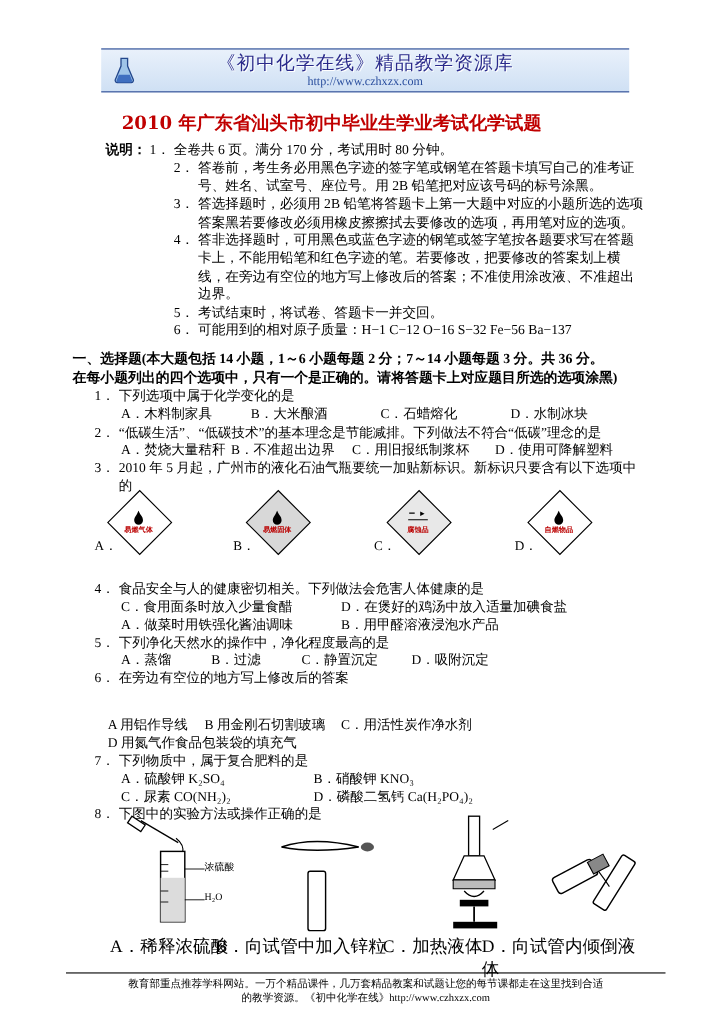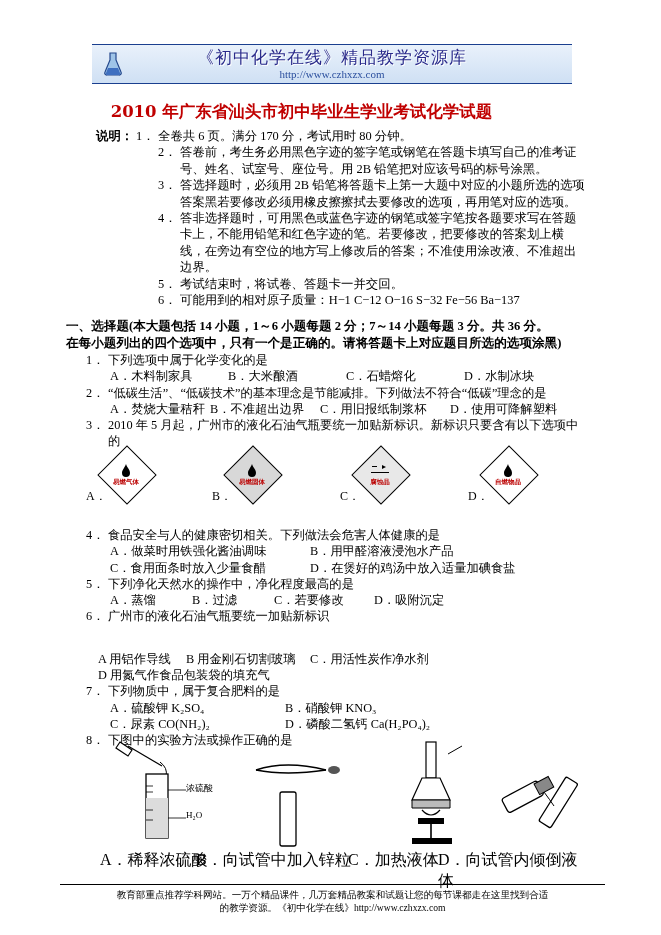--- a/index.html
+++ b/index.html
@@ -209,39 +209,39 @@
     <div class="haz-lbl" style="left:382px;top:36px;">D．</div>
   </div>
 
   <div class="qs" style="top:527px;">
     <div class="q">
       <div class="qline">
         <div class="qnum">4．</div>
         <div class="qtext">食品安全与人的健康密切相关。下列做法会危害人体健康的是</div>
       </div>
       <div class="opts">
+        <div><span class="opt" style="width:200px;">C．食用面条时放入少量食醋</span><span class="opt">D．在煲好的鸡汤中放入适量加碘食盐</span></div>
         <div><span class="opt" style="width:200px;">A．做菜时用铁强化酱油调味</span><span class="opt">B．用甲醛溶液浸泡水产品</span></div>
-        <div><span class="opt" style="width:200px;">C．食用面条时放入少量食醋</span><span class="opt">D．在煲好的鸡汤中放入适量加碘食盐</span></div>
       </div>
     </div>
 
     <div class="q">
       <div class="qline">
         <div class="qnum">5．</div>
         <div class="qtext">下列净化天然水的操作中，净化程度最高的是</div>
       </div>
       <div class="opts">
-        <span class="opt" style="width:82px;">A．蒸馏</span><span class="opt" style="width:82px;">B．过滤</span><span class="opt" style="width:100px;">C．若要修改</span><span class="opt">D．吸附沉定</span>
+        <span class="opt" style="width:82px;">A．蒸馏</span><span class="opt" style="width:82px;">B．过滤</span><span class="opt" style="width:100px;">C．静置沉定</span><span class="opt">D．吸附沉定</span>
       </div>
     </div>
 
     <div class="q">
       <div class="qline">
         <div class="qnum">6．</div>
-        <div class="qtext">广州市的液化石油气瓶要统一加贴新标识</div>
+        <div class="qtext">在旁边有空位的地方写上修改后的答案</div>
       </div>
       <div class="opts" style="padding-left:12px;">
         <span class="opt" style="width:88px;">A 用铝作导线</span><span class="opt" style="width:124px;">B 用金刚石切割玻璃</span><span class="opt" style="width:128px;margin-top:26px;">C．用活性炭作净水剂</span><span class="opt">D 用氮气作食品包装袋的填充气</span>
       </div>
     </div>
 
     <div class="q">
       <div class="qline">
         <div class="qnum">7．</div>
         <div class="qtext">下列物质中，属于复合肥料的是</div>

